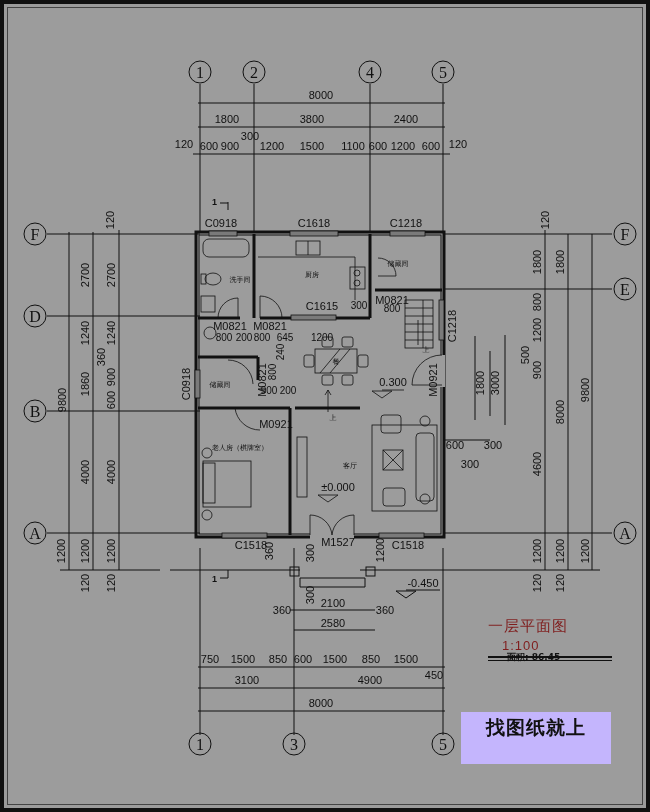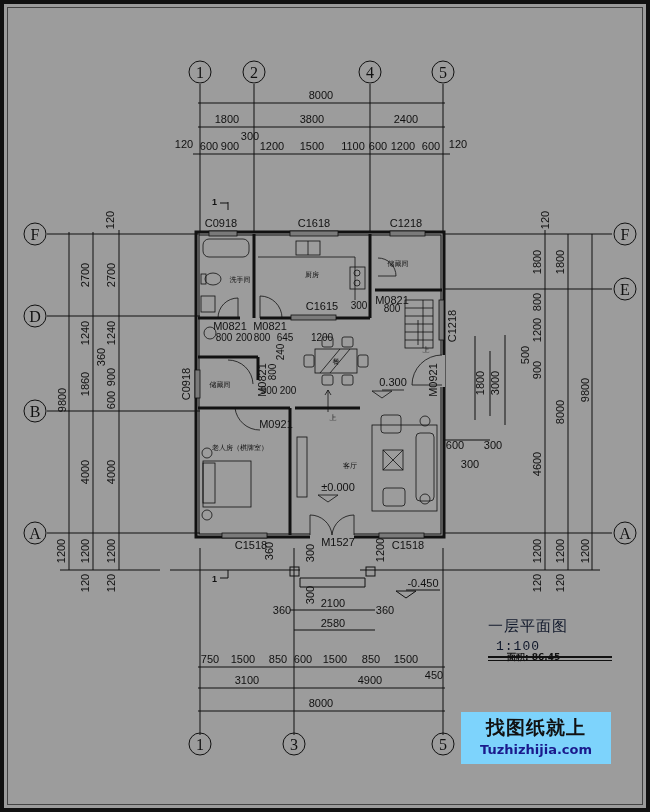--- a/index.html
+++ b/index.html
@@ -6,25 +6,25 @@
   body { width:650px; height:812px; background:#9c9c9c; overflow:hidden; position:relative; font-family:"Liberation Sans", sans-serif; }
   .frame-outer { position:absolute; left:0; top:0; width:650px; height:812px; box-sizing:border-box; border:4px solid #111; }
   .frame-inner { position:absolute; left:7px; top:7px; width:636px; height:798px; box-sizing:border-box; border:1px solid #444; }
   svg.plan { position:absolute; left:0; top:0; }
   .t { font-family:"Liberation Sans", sans-serif; fill:#111; }
   .dim { font-size:11px; }
   .lbl { font-size:11px; }
   .ax { font-size:16px; font-family:"Liberation Serif", serif; fill:#111; }
   .room { font-size:7px; fill:#111; }
   .title-block { position:absolute; left:488px; top:617px; width:124px; }
-  .title-text { font-family:Liberation Mono, monospace; font-size:15px; color:#0f172a; letter-spacing:1px; }
+  .title-text { font-family:Liberation Sans, sans-serif; font-size:15px; color:#7f1d1d; letter-spacing:1px; }
   .title-line1 { border-top:2px solid #111; margin-top:2px; }
   .title-line2 { border-top:1px solid #111; margin-top:2px; }
   .area-text { position:absolute; left:507px; top:651px; font-size:9px; color:#111; font-family:"DejaVu Sans", sans-serif;font-weight:bold; }
-  .watermark { position:absolute; left:461px; top:712px; width:150px; height:52px; background:#7dd3fc; text-align:center; }
+  .watermark { position:absolute; left:461px; top:712px; width:150px; height:52px; background:#c4b5fd; text-align:center; }
   .wm-cn { font-family:"DejaVu Sans", sans-serif; font-size:19px; font-weight:bold; color:#111; margin-top:3px; letter-spacing:1px; }
   .wm-url { font-family:"DejaVu Sans", sans-serif; font-size:13px; font-weight:bold; color:#1a1a8c; margin-top:1px; }
 </style>
 </head>
 <body>
 
 <div class="frame-outer"></div>
 <div class="frame-inner"></div>
 
 <svg class="plan" width="650" height="812" viewBox="0 0 650 812">
@@ -374,22 +374,21 @@
   </g>
 
   <g class="t" style="font-size:9px; font-weight:bold">
     <text x="212" y="205">1</text>
     <text x="212" y="582">1</text>
   </g>
 </svg>
 
 <div class="title-block">
   <span class="title-text">一层平面图</span>
-  <span class="title-text" style="font-size:13px; margin-left:8px;">1:100</span>
+  <span class="title-text" style="font-size:13px; margin-left:14px;">1:100</span>
   <div class="title-line1"></div>
   <div class="title-line2"></div>
 </div>
 <div class="area-text">面积: 86.45</div>
 
 <div class="watermark">
   <div class="wm-cn">找图纸就上</div>
-  <div class="wm-url">Tuzhizhijia.com</div>
 </div>
 
 </body></html>

